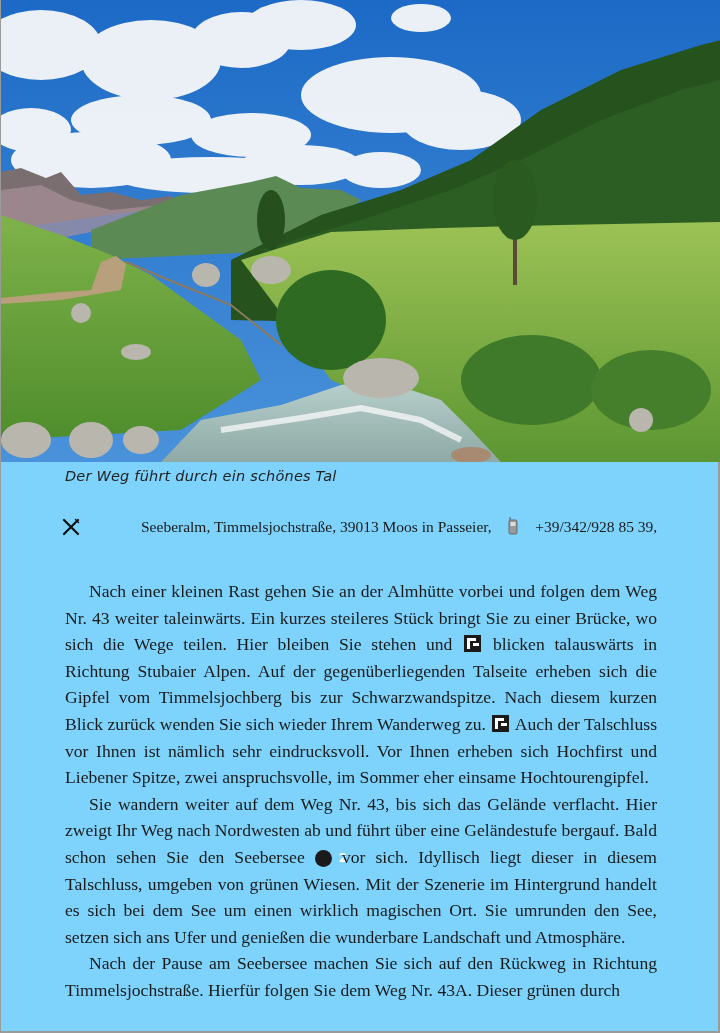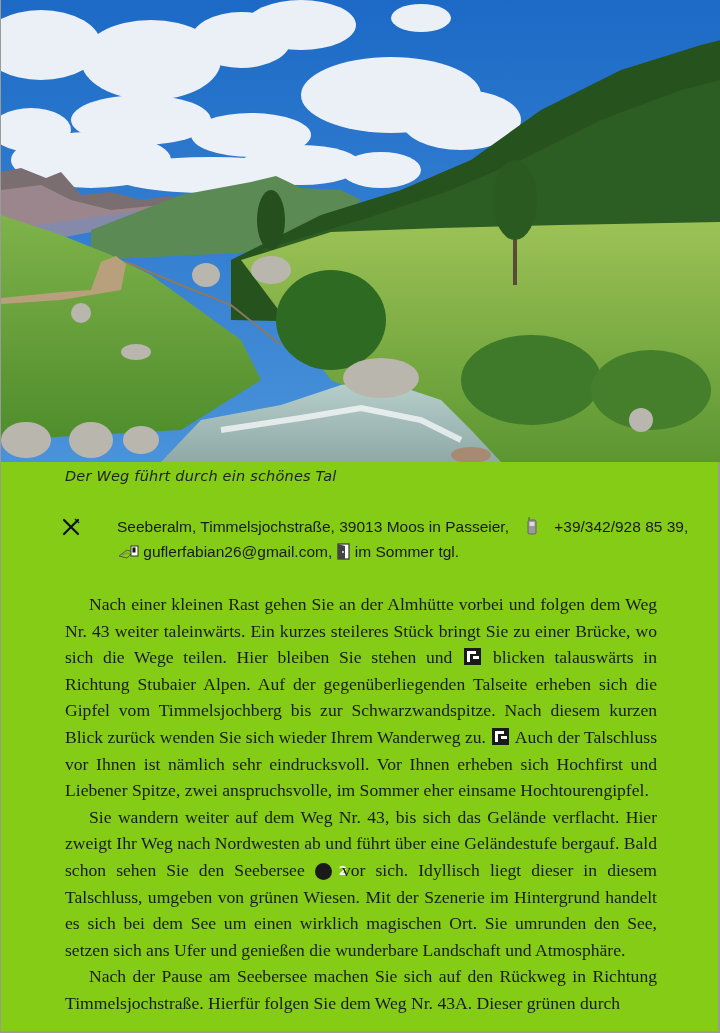--- a/index.html
+++ b/index.html
@@ -4,21 +4,21 @@
   <style>
     html, body { margin: 0; padding: 0; }
     body {
       width: 720px; height: 1033px; overflow: hidden; background: #ffffff;
       position: relative;
     }
     .page {
       position: absolute; left: 0; top: 0; width: 720px; height: 1033px;
       box-sizing: border-box;
       border-left: 1px solid #9a9a9a; border-right: 2px solid #9a9a9a; border-bottom: 2px solid #9a9a9a;
-      background: #84cc16;
+      background: #7dd3fc;
     }
     
     .photo {
       position: absolute; left: 0; top: 0; width: 720px; height: 462px; overflow: hidden;
       background: linear-gradient(180deg, #1f6fc8 0%, #3a8ad6 30%, #6aa6dc 45%, #7aa76a 52%, #5d9a3a 70%, #6aa83d 100%);
     }
     .photo svg { display: block; }
     .caption {
       position: absolute; left: 64px; top: 468px;
       font-family: "DejaVu Sans", sans-serif; font-style: italic;
@@ -26,29 +26,29 @@
     }
     
     .info {
       position: absolute; left: 60px; top: 514px; width: 640px;
       font-family: "Liberation Sans", sans-serif; font-size: 15.5px; color: #1a1a1a;
       line-height: 25px;
     }
     .info .cutlery {
       position: absolute; left: 0; top: 3px; width: 20px; height: 20px;
     }
-    .info .lines { margin-left: 56px; }
+    .info .lines { margin-left: 80px; font-family: Liberation Serif, serif; }
     .info .line1, .info .line2 { white-space: nowrap; }
     .ico { display: inline-block; vertical-align: -3px; }
     .sp { display: inline-block; width: 8px; }
     
     .body-text {
       position: absolute; left: 64px; top: 578px; width: 592px;
       font-family: "Liberation Serif", serif; font-size: 17.6px; color: #1a1a1a;
-      line-height: 26.6px; text-align: justify; margin-top: 13px;
+      line-height: 26.6px; text-align: justify;
     }
     .body-text p { margin: 0; text-indent: 24px; }
     .view-icon {
       display: inline-block; width: 17px; height: 17px; background: #1a1a1a;
       vertical-align: -2px; position: relative; margin: 0 2px;
     }
     .view-icon::before {
       content: ""; position: absolute; left: 3px; top: 3px; width: 3px; height: 11px; background: #fff;
     }
     .view-icon::after {
@@ -157,35 +157,20 @@
         <span>Seeberalm, Timmelsjochstraße, 39013 Moos in Passeier,</span>
         <span class="sp"></span>
         <svg class="ico" width="12" height="18" viewBox="0 0 12 18">
           <rect x="2" y="3" width="8" height="14" rx="1.5" fill="#9a9a9a" stroke="#555" stroke-width="0.8"></rect>
           <rect x="3.5" y="5" width="5" height="4" fill="#ddd"></rect>
           <line x1="3" y1="3" x2="3" y2="0" stroke="#555" stroke-width="1"></line>
         </svg>
         <span class="sp"></span>
         <span>+39/342/928 85 39,</span>
       </div>
-      <div class="line2">
-        <svg class="ico" width="22" height="16" viewBox="0 0 22 16">
-          <path d="M2 12 L10 6 L16 8 L10 14 Z" fill="none" stroke="#555" stroke-width="1"></path>
-          <path d="M5 11 L10 9 L13 10" fill="none" stroke="#777" stroke-width="0.8"></path>
-          <rect x="14" y="2" width="7" height="10" fill="#fff" stroke="#333" stroke-width="1"></rect>
-          <rect x="15.5" y="3.5" width="3" height="5" fill="#111"></rect>
-        </svg>
-        <span>guflerfabian26@gmail.com,</span>
-        <svg class="ico" width="14" height="17" viewBox="0 0 14 17">
-          <rect x="1" y="1" width="11" height="15" fill="#fff" stroke="#333" stroke-width="1.2"></rect>
-          <path d="M1 1 L8 3 L8 16 L1 16 Z" fill="#444"></path>
-          <circle cx="6" cy="9" r="0.9" fill="#fff"></circle>
-        </svg>
-        <span>im Sommer tgl.</span>
-      </div>
     </div>
   </div>
 
   <div class="body-text">
     <p><span>Nach einer kleinen Rast gehen Sie an der Almhütte vorbei und folgen dem Weg Nr. 43 weiter taleinwärts. Ein kurzes steileres Stück bringt Sie zu einer Brücke, wo sich die Wege teilen. Hier bleiben Sie stehen und</span> <span class="view-icon"></span> <span>blicken talauswärts in Richtung Stubaier Alpen. Auf der gegenüberliegenden Talseite erheben sich die Gipfel vom Timmelsjochberg bis zur Schwarzwandspitze. Nach diesem kurzen Blick zurück wenden Sie sich wieder Ihrem Wanderweg zu.</span> <span class="view-icon"></span> <span>Auch der Talschluss vor Ihnen ist nämlich sehr eindrucksvoll. Vor Ihnen erheben sich Hochfirst und Liebener Spitze, zwei anspruchsvolle, im Sommer eher einsame Hochtourengipfel.</span></p>
     <p><span>Sie wandern weiter auf dem Weg Nr. 43, bis sich das Gelände verflacht. Hier zweigt Ihr Weg nach Nordwesten ab und führt über eine Geländestufe bergauf. Bald schon sehen Sie den Seebersee</span> <span class="num-badge">2</span> <span>vor sich. Idyllisch liegt dieser in diesem Talschluss, umgeben von grünen Wiesen. Mit der Szenerie im Hintergrund handelt es sich bei dem See um einen wirklich magischen Ort. Sie umrunden den See, setzen sich ans Ufer und genießen die wunderbare Landschaft und Atmosphäre.</span></p>
     <p><span>Nach der Pause am Seebersee machen Sie sich auf den Rückweg in Richtung Timmelsjochstraße. Hierfür folgen Sie dem Weg Nr. 43A. Dieser grünen durch</span></p>
   </div>
 
 </div>

